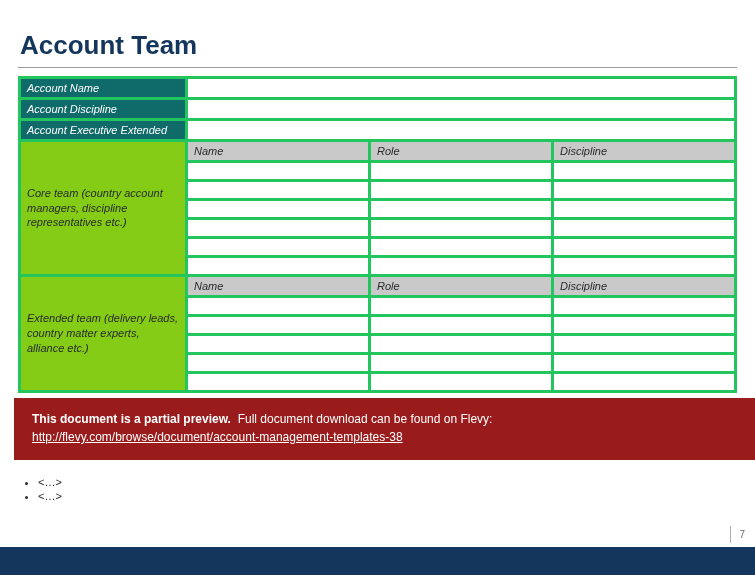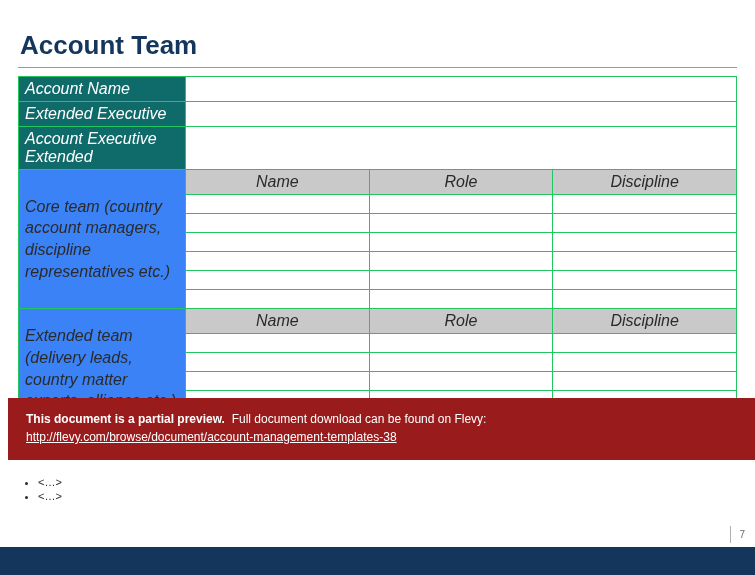--- a/index.html
+++ b/index.html
@@ -29,57 +29,57 @@
     border: none;
     border-top: 1px solid #9a9a9a;
     margin: 0 0 8px 0;
   }
   table.main {
     border-collapse: collapse;
     width: 100%;
     table-layout: fixed;
   }
   table.main td, table.main th {
-    border: 1px solid #22c55e;
-    font-size: 16px;
+    border: 3px solid #22c55e;
+    font-size: 11px;
     padding: 3px 6px;
     vertical-align: middle;
   }
   col.labelcol { width: 167px; }
   col.c { width: auto; }
 
   .teal {
     background: #0f6a6a;
     color: #ffffff;
     font-style: italic;
     height: 19px;
   }
   .grey-label {
-    background: #3b82f6;
+    background: #84cc16;
     font-style: italic;
     color: #2a2a2a;
     line-height: 1.35;
     margin-top: 26px;
   }
   .subhead {
     background: #c9c9c9;
     font-style: italic;
     font-weight: normal;
-    text-align: center;
+    text-align: left;
     color: #2a2a2a;
     height: 20px;
   }
   .blank {
     background: #ffffff;
     height: 19px;
   }
 
   .banner {
     position: absolute;
-    left: 8px;
+    left: 14px;
     right: 0;
     top: 398px;
     background: #9a1b1b;
     color: #ffffff;
     font-size: 12px;
     padding: 12px 18px 14px 18px;
     line-height: 1.5;
   }
   .banner a {
     color: #ffffff;
@@ -136,21 +136,21 @@
         <col class="c">
         <col class="c">
     </colgroup>
 
     <tbody>
         <tr>
       <td class="teal">Account Name</td>
       <td class="blank" colspan="3"></td>
     </tr>
     <tr>
-      <td class="teal">Extended Executive</td>
+      <td class="teal">Account Discipline</td>
       <td class="blank" colspan="3"></td>
     </tr>
     <tr>
       <td class="teal">Account Executive Extended</td>
       <td class="blank" colspan="3"></td>
     </tr>
 
     <tr>
       <td class="grey-label" rowspan="7">Core team (country account managers, discipline representatives etc.)</td>
       <th class="subhead">Name</th>

